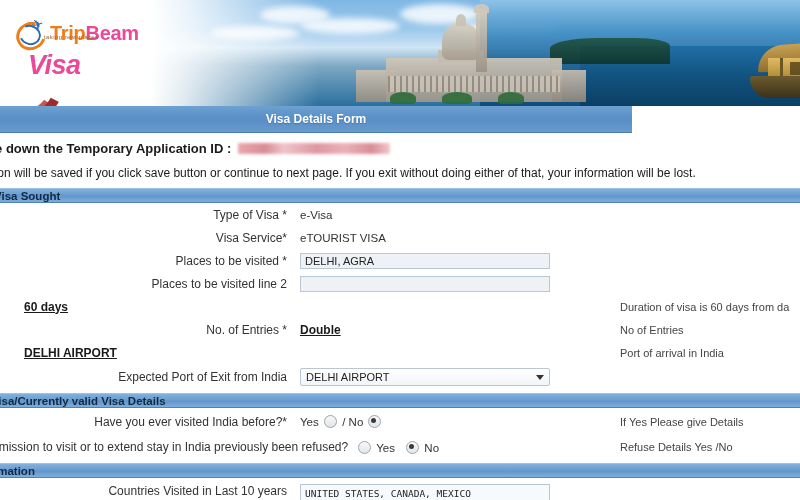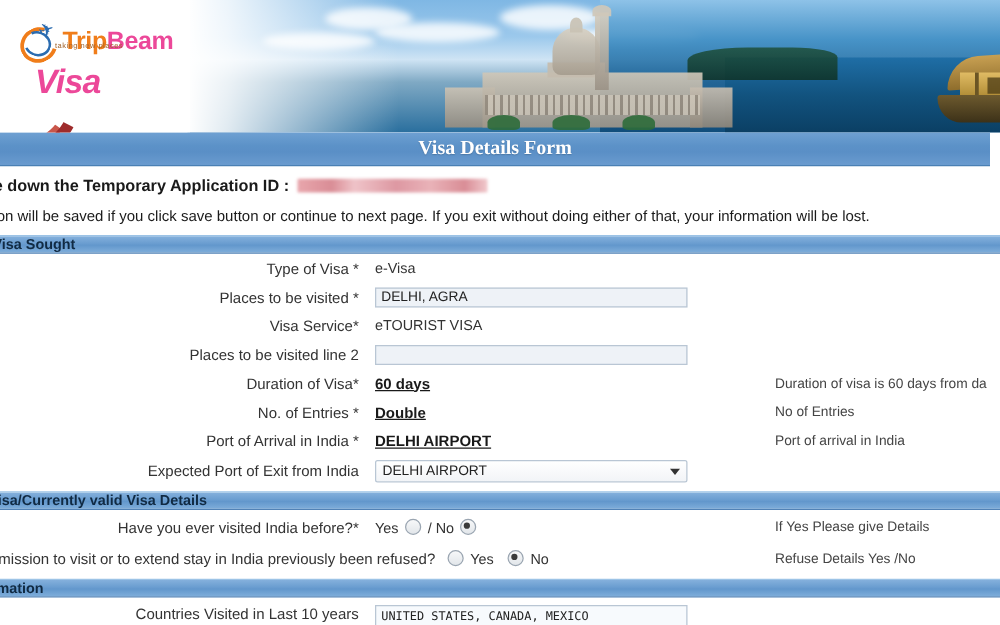--- a/index.html
+++ b/index.html
@@ -72,27 +72,26 @@
   .tb-trip{color:#f07d1a;}
   .tb-beam{color:#ec4899;text-align:center;}
   .tb-tag{position:absolute;left:44px;top:34px;font-size:6px;color:#a0622a;letter-spacing:.4px;}
   .evisa{position:absolute;left:0px;top:44px;width:150px;height:62px;}
   .evisa-e{position:absolute;left:-26px;top:-2px;width:72px;height:66px;border:9px solid #9e2b2b;border-radius:50%;border-top-color:transparent;border-right-color:transparent;transform:rotate(-18deg);}
   .evisa-e2{position:absolute;left:-34px;top:6px;width:78px;height:58px;border:7px solid #c0392b;border-radius:50%;border-top-color:transparent;border-right-color:transparent;transform:rotate(-10deg);opacity:.85;}
   .evisa-word{position:absolute;left:28px;top:6px;font-size:27px;font-weight:bold;color:#ec4899;font-style:italic;letter-spacing:-.5px;}
 
   
   .title-bar{
-    position:relative;height:26px;width:792px;
+    position:relative;height:26px;width:632px;
     background:linear-gradient(to bottom,#6ea0d2 0%,#5c92c8 40%,#5a8fc6 60%,#6a9bcf 100%);
-    color:#ffffff;font-size:16px;font-weight:bold;
+    color:#ffffff;font-size:12px;font-weight:bold;
     display:flex;align-items:center;justify-content:center;
     text-shadow:0 1px 1px rgba(0,0,0,.18);
     border-bottom:1px solid #4a80b4;
-    font-family:Liberation Serif, serif;
   }
 
   
   .notice{padding:8px 0 4px 0;}
   .notice-line1{font-size:13px;font-weight:bold;color:#1a1a1a;margin-left:-36px;display:flex;align-items:center;}
   .redact{
     display:inline-block;width:152px;height:11px;margin-left:7px;
     background:linear-gradient(to right,#e8a6ac 0%,#d98d96 18%,#efc3c8 30%,#dd98a2 52%,#e9b2b8 70%,#d98d96 88%,#f0c8cc 100%);
     filter:blur(1.4px);border-radius:1px;
   }
@@ -225,48 +224,46 @@
     <span>ils of Visa Sought</span>
   </div>
 
   <div>
     <div class="row rowrel">
       <div class="lbl">Type of Visa *</div>
       <div class="val">e-Visa</div>
     </div>
 
     <div class="row rowrel">
+      <div class="lbl">Visa Service*</div>
+      <div class="val">eTOURIST VISA</div>
+    </div>
+
+    <div class="row rowrel">
       <div class="lbl">Places to be visited *</div>
       <input class="txt" type="text" value="DELHI, AGRA" style="">
     </div>
 
     <div class="row rowrel">
-      <div class="lbl">Visa Service*</div>
-      <div class="val">eTOURIST VISA</div>
-    </div>
-
-    <div class="row rowrel">
       <div class="lbl">Places to be visited line 2</div>
       <input class="txt" type="text" value="" style="">
     </div>
 
     <div class="row rowrel">
-      <div class="lbl">Duration of Visa*</div>
       <div class="val bold">60 days</div>
       <div class="hint">Duration of visa is 60 days from da</div>
     </div>
 
     <div class="row rowrel">
       <div class="lbl">No. of Entries *</div>
       <div class="val bold">Double</div>
       <div class="hint">No of Entries</div>
     </div>
 
     <div class="row rowrel">
-      <div class="lbl">Port of Arrival in India *</div>
       <div class="val bold">DELHI AIRPORT</div>
       <div class="hint">Port of arrival in India</div>
     </div>
 
     <div class="row rowrel" style="height:25px;">
       <div class="lbl">Expected Port of Exit from India</div>
       <div class="sel">
         <span>DELHI AIRPORT</span>
         <span class="arrow"></span>
       </div>

